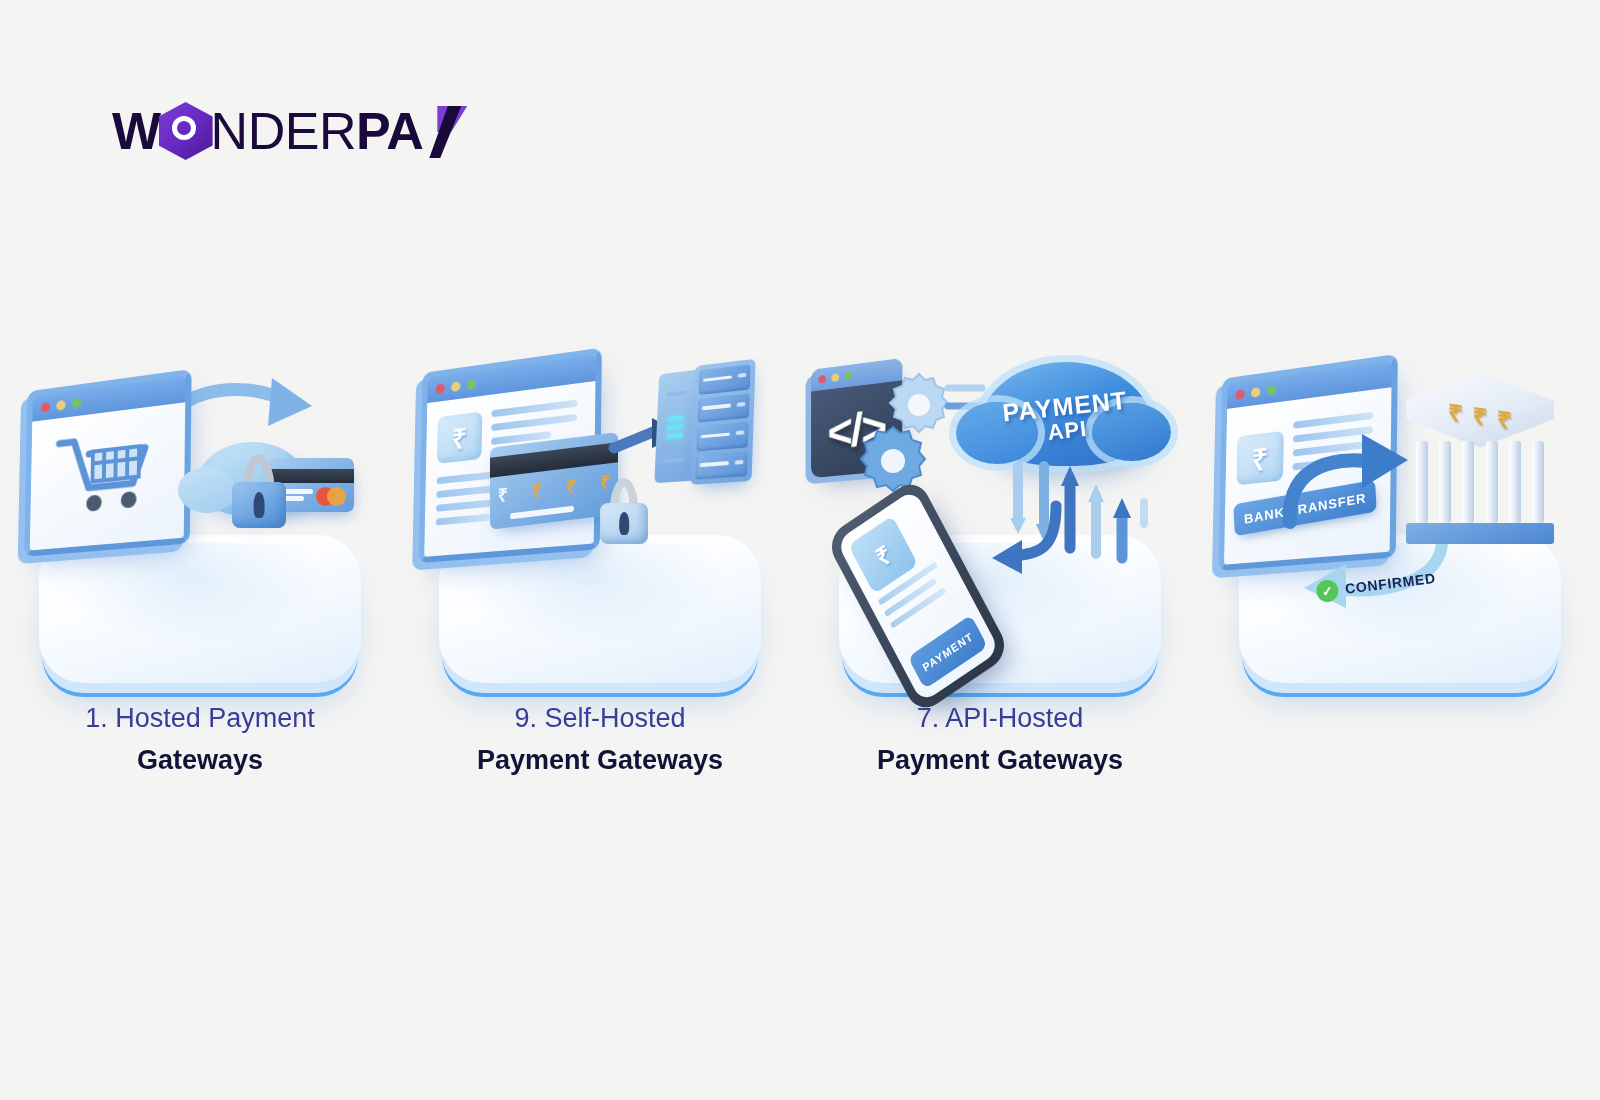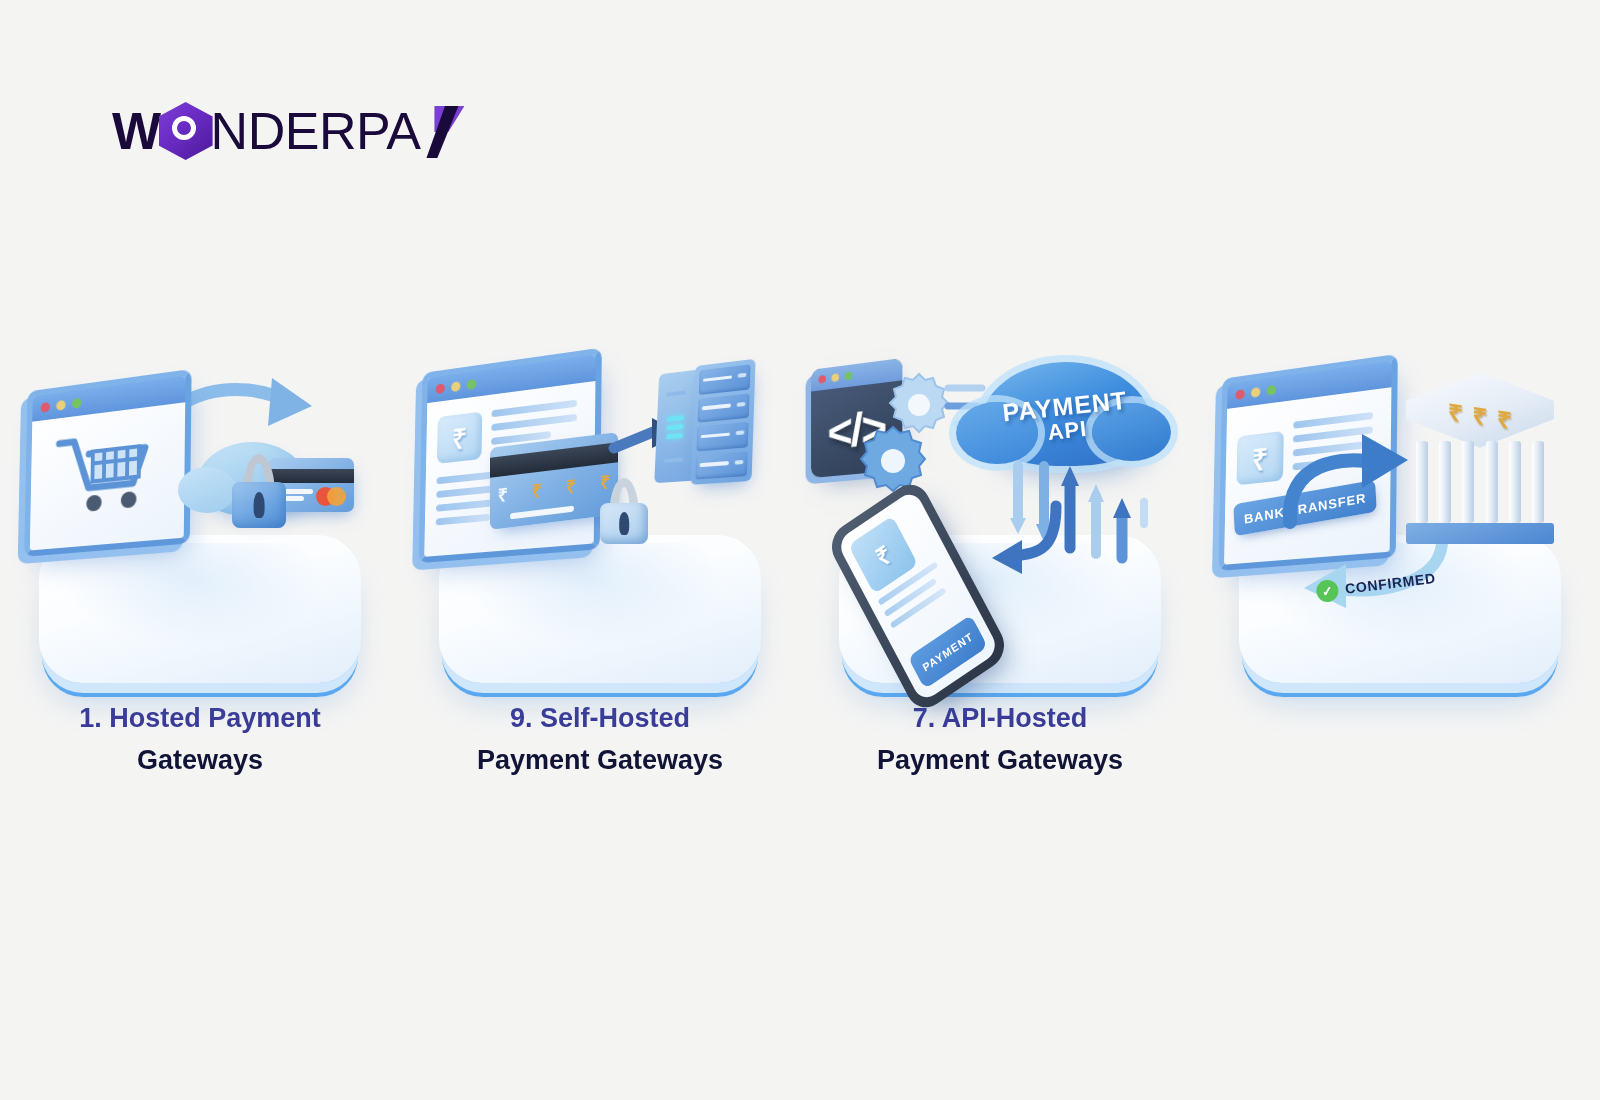--- a/index.html
+++ b/index.html
@@ -19,21 +19,21 @@
   .logo-hex .hexshape{
     position:absolute;left:0;top:0;width:54px;height:58px;
     background:linear-gradient(135deg,#7b3fd4 0%,#6a2bc4 45%,#4a1a96 100%);
     clip-path:polygon(50% 0%,100% 25%,100% 75%,50% 100%,0% 75%,0% 25%);
   }
   .logo-hex .ring{
     position:absolute;left:13px;top:14px;width:24px;height:24px;
     border:5px solid #ffffff;border-radius:50%;box-sizing:border-box;
   }
   .logo-nder{color:#1a0a3c;font-weight:400;}
-  .logo-pa{color:#1a0a3c;font-weight:400;}
+  .logo-pa{color:#1a0a3c;font-weight:700;}
   .logo-y-wrap{position:relative;display:inline-block;width:44px;height:54px;}
   .logo-y-top{position:absolute;right:0px;top:2px;width:30px;height:26px;background:#7b3fd4;
     clip-path:polygon(0% 0%,42% 0%,100% 0%,46% 100%,0% 100%);transform:skewX(0deg);}
   .logo-y-bot{position:absolute;right:6px;top:2px;width:32px;height:52px;background:#1a0a3c;
     clip-path:polygon(58% 0%,100% 0%,34% 100%,0% 100%);}
 
   
   #panels{position:absolute;left:0;top:350px;width:1600px;display:flex;}
   .panel{width:400px;position:relative;}
   .scene{position:relative;width:400px;height:330px;}
@@ -205,21 +205,21 @@
     transform:skewY(-7deg) rotate(-3deg);}
 
   
   .confirmed{position:absolute;display:flex;align-items:center;gap:7px;transform:rotate(-7deg);}
   .confirmed .chk{width:22px;height:22px;border-radius:50%;background:#57c457;display:flex;
     align-items:center;justify-content:center;color:#fff;font-size:13px;font-weight:700;}
   .confirmed .ctxt{color:#1b2450;font-size:14px;font-weight:700;letter-spacing:.7px;}
 
   
   .caption{margin-top:22px;text-align:center;line-height:1.2;padding:0 14px;}
-  .cap-l1{display:block;font-size:27px;font-weight:700;color:#3a3a96;}
+  .cap-l1{display:block;font-size:27px;font-weight:400;color:#3a3a96;}
   .cap-l2{display:block;font-size:27px;font-weight:700;color:#111436;margin-top:10px;}
 </style>
 </head>
 <body>
 
 <div id="logo-area">
   <div class="logo-text">
     <span class="logo-w">W</span>
     <span class="logo-hex">
       <span class="hexshape"></span>

